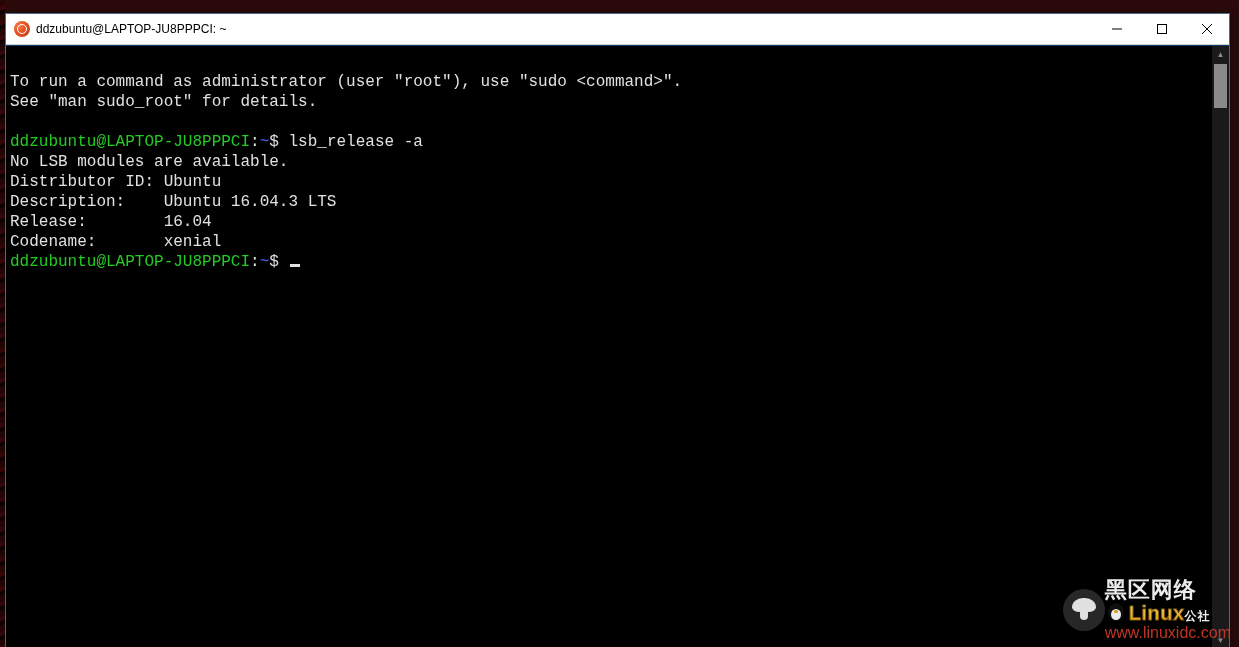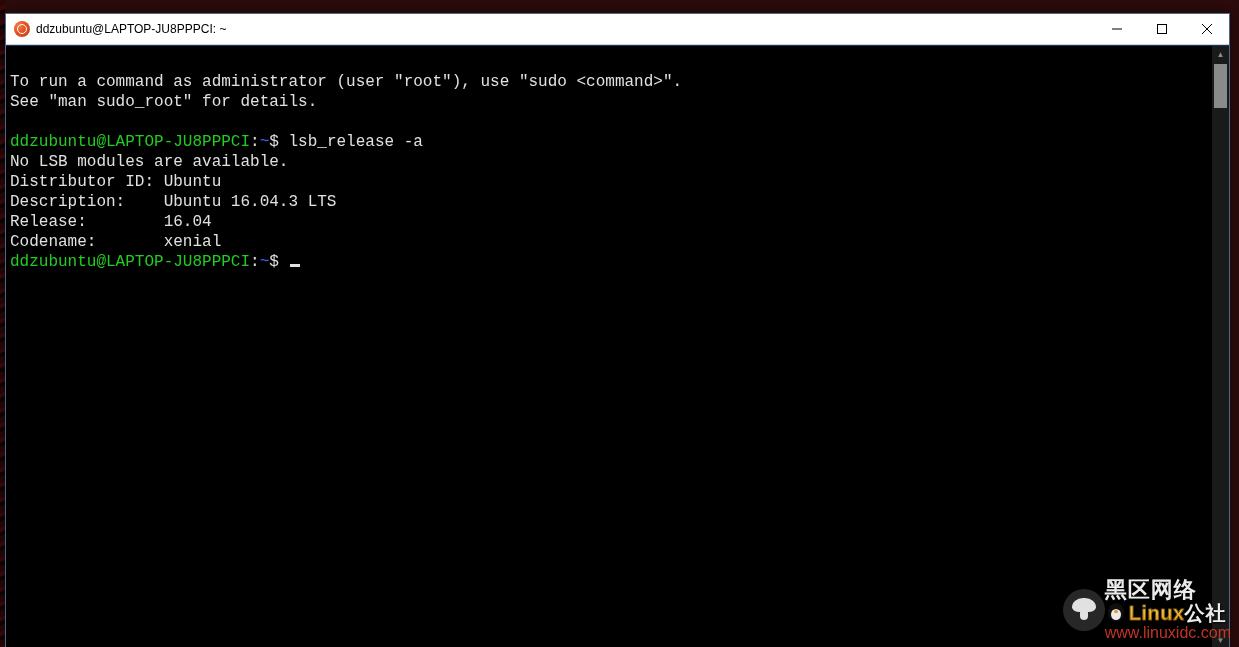--- a/index.html
+++ b/index.html
@@ -265,17 +265,17 @@
       <div class="scrollbar-arrow down">▼</div>
     </div>
   </div>
 </div>
 
 <div class="watermark">
   <div class="wm-mushroom"></div>
   <div class="wm-text">
     <span class="wm-cn">黑区网络</span>
     <span>
-      <span class="wm-penguin"><span class="body"></span><span class="belly"></span><span class="beak"></span></span><span class="wm-linux">Linux</span><span class="wm-cn" style="font-size:20px;">公社</span>
+      <span class="wm-penguin"><span class="body"></span><span class="belly"></span><span class="beak"></span></span><span class="wm-linux">Linux</span><span class="wm-cn" style="font-size:12px;">公社</span>
     </span>
     <span class="wm-sub">www.linuxidc.com</span>
   </div>
 </div>
 
 </body></html>

